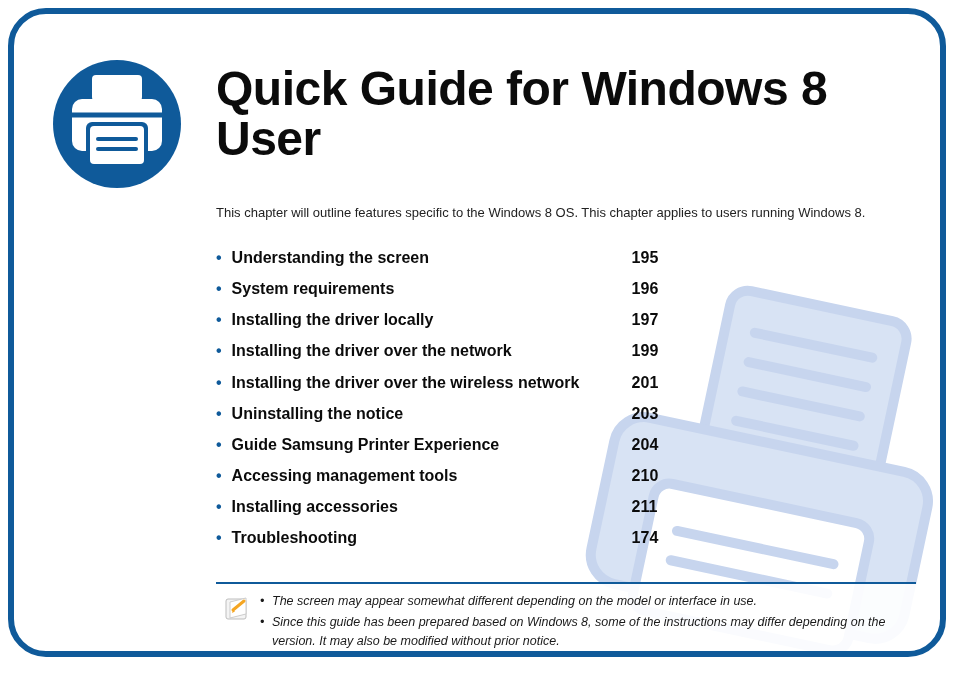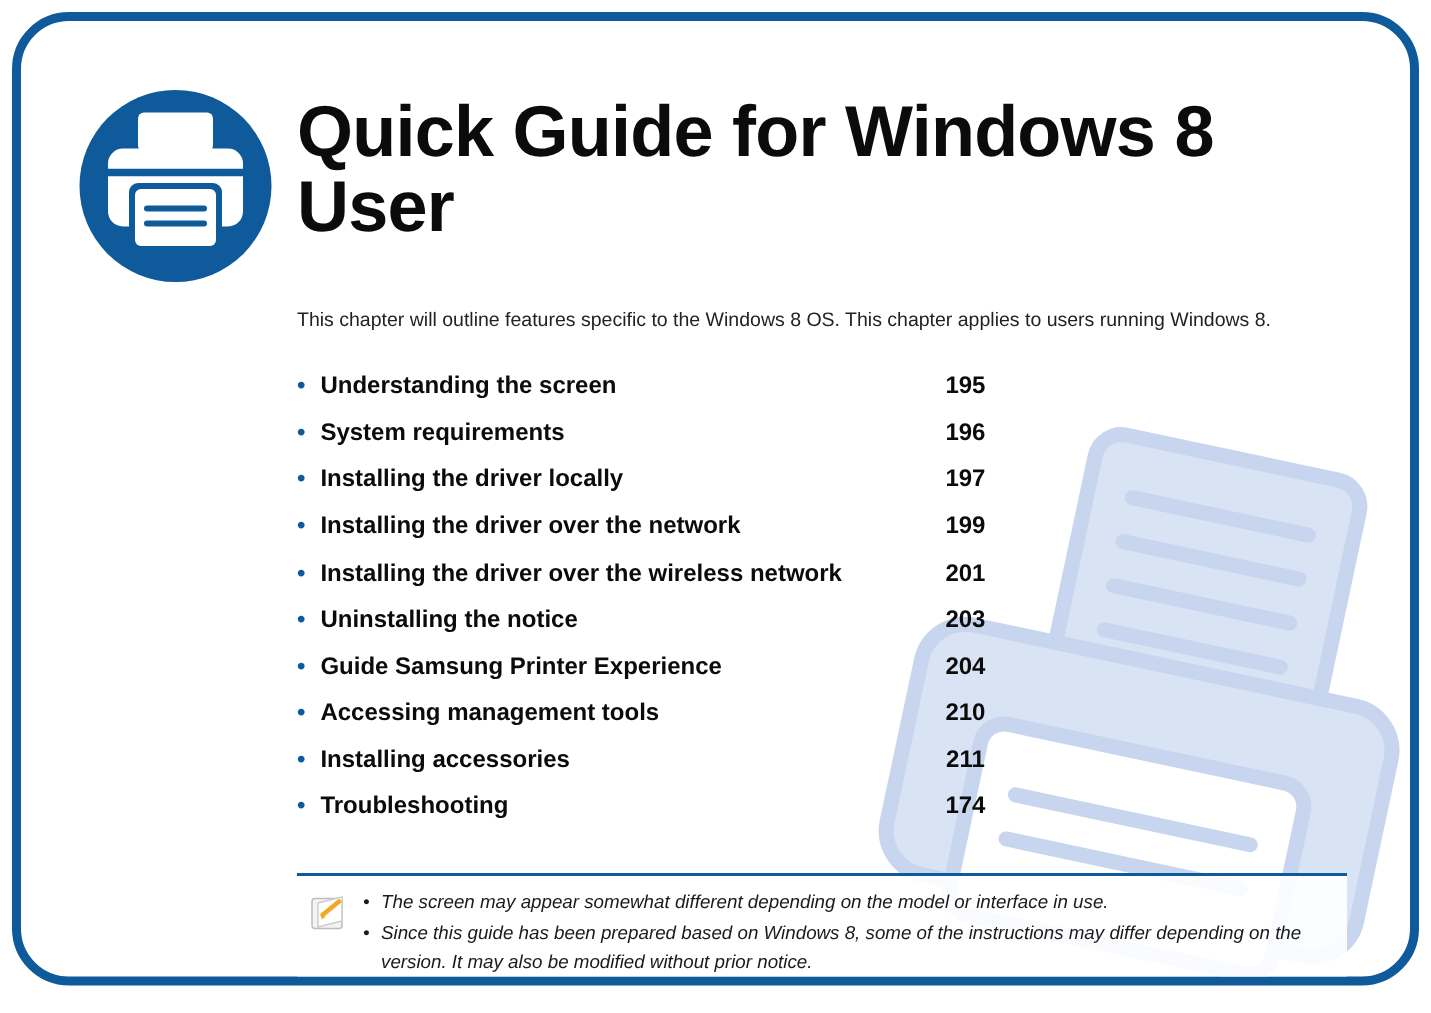--- a/index.html
+++ b/index.html
@@ -28,21 +28,21 @@
     pointer-events: none;
   }
   .header-icon {
     position: absolute;
     top: 45px;
     left: 38px;
   }
   .content {
     position: absolute;
     top: 50px;
-    left: 184px;
+    left: 202px;
     right: 60px;
   }
   .title {
     font-size: 48px;
     font-weight: 700;
     color: #0b0b0b;
     line-height: 1.05;
     letter-spacing: -0.5px;
     margin-bottom: 14px;
   }
@@ -66,21 +66,21 @@
     line-height: 1.95;
   }
   .toc li::before {
     content: "•";
     color: #0f5a9a;
     font-size: 16px;
     margin-right: 10px;
     margin-left: -14px;
   }
   .toc .label { flex: 0 0 400px; }
-  .toc .pg { flex: 0 0 60px; text-align: center; }
+  .toc .pg { flex: 0 0 60px; text-align: left; }
   .notebox {
     border-top: 2px solid #0f5a9a;
     border-bottom: 2px solid #0f5a9a;
     padding: 8px 8px 8px 8px;
     display: flex;
     gap: 10px;
     background: rgba(255,255,255,0.9);
     position: relative;
     z-index: 2;
     width: 700px;

